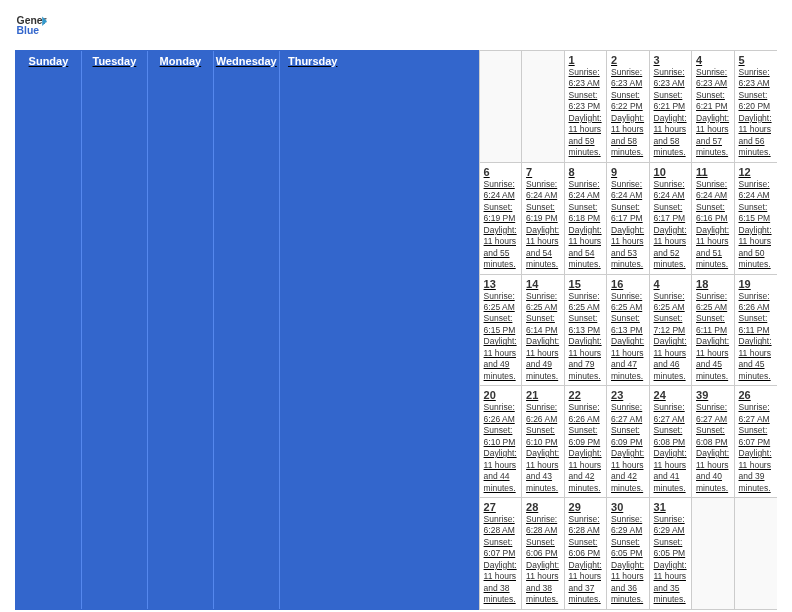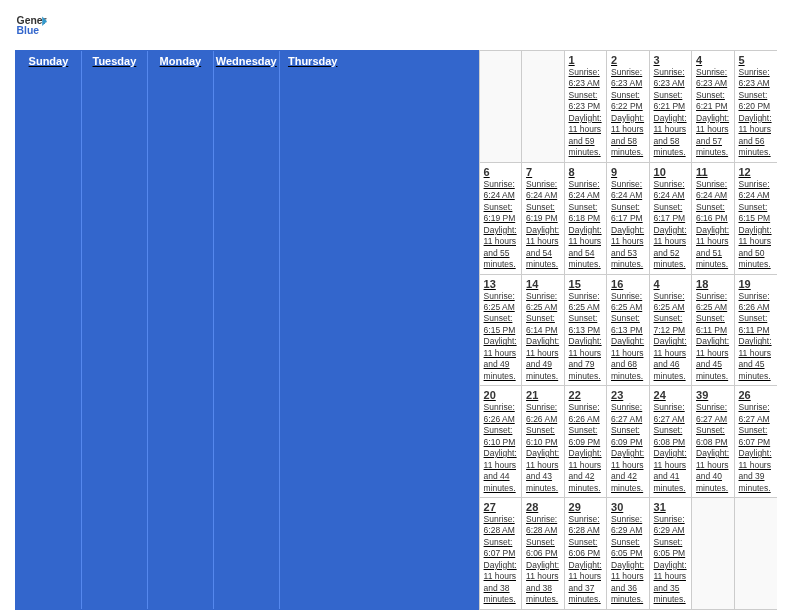--- a/index.html
+++ b/index.html
@@ -236,21 +236,21 @@
             <div class="cell-line">Sunrise: 6:25 AM</div>
             <div class="cell-line">Sunset: 6:13 PM</div>
             <div class="cell-line">Daylight: 11 hours</div>
             <div class="cell-line">and 79 minutes.</div>
           </div>
           <div class="cal-cell">
             <div class="day-num">16</div>
             <div class="cell-line">Sunrise: 6:25 AM</div>
             <div class="cell-line">Sunset: 6:13 PM</div>
             <div class="cell-line">Daylight: 11 hours</div>
-            <div class="cell-line">and 68 minutes.</div>
+            <div class="cell-line">and 47 minutes.</div>
           </div>
           <div class="cal-cell">
             <div class="day-num">4</div>
             <div class="cell-line">Sunrise: 6:25 AM</div>
             <div class="cell-line">Sunset: 7:12 PM</div>
             <div class="cell-line">Daylight: 11 hours</div>
             <div class="cell-line">and 46 minutes.</div>
           </div>
           <div class="cal-cell">
             <div class="day-num">18</div>

